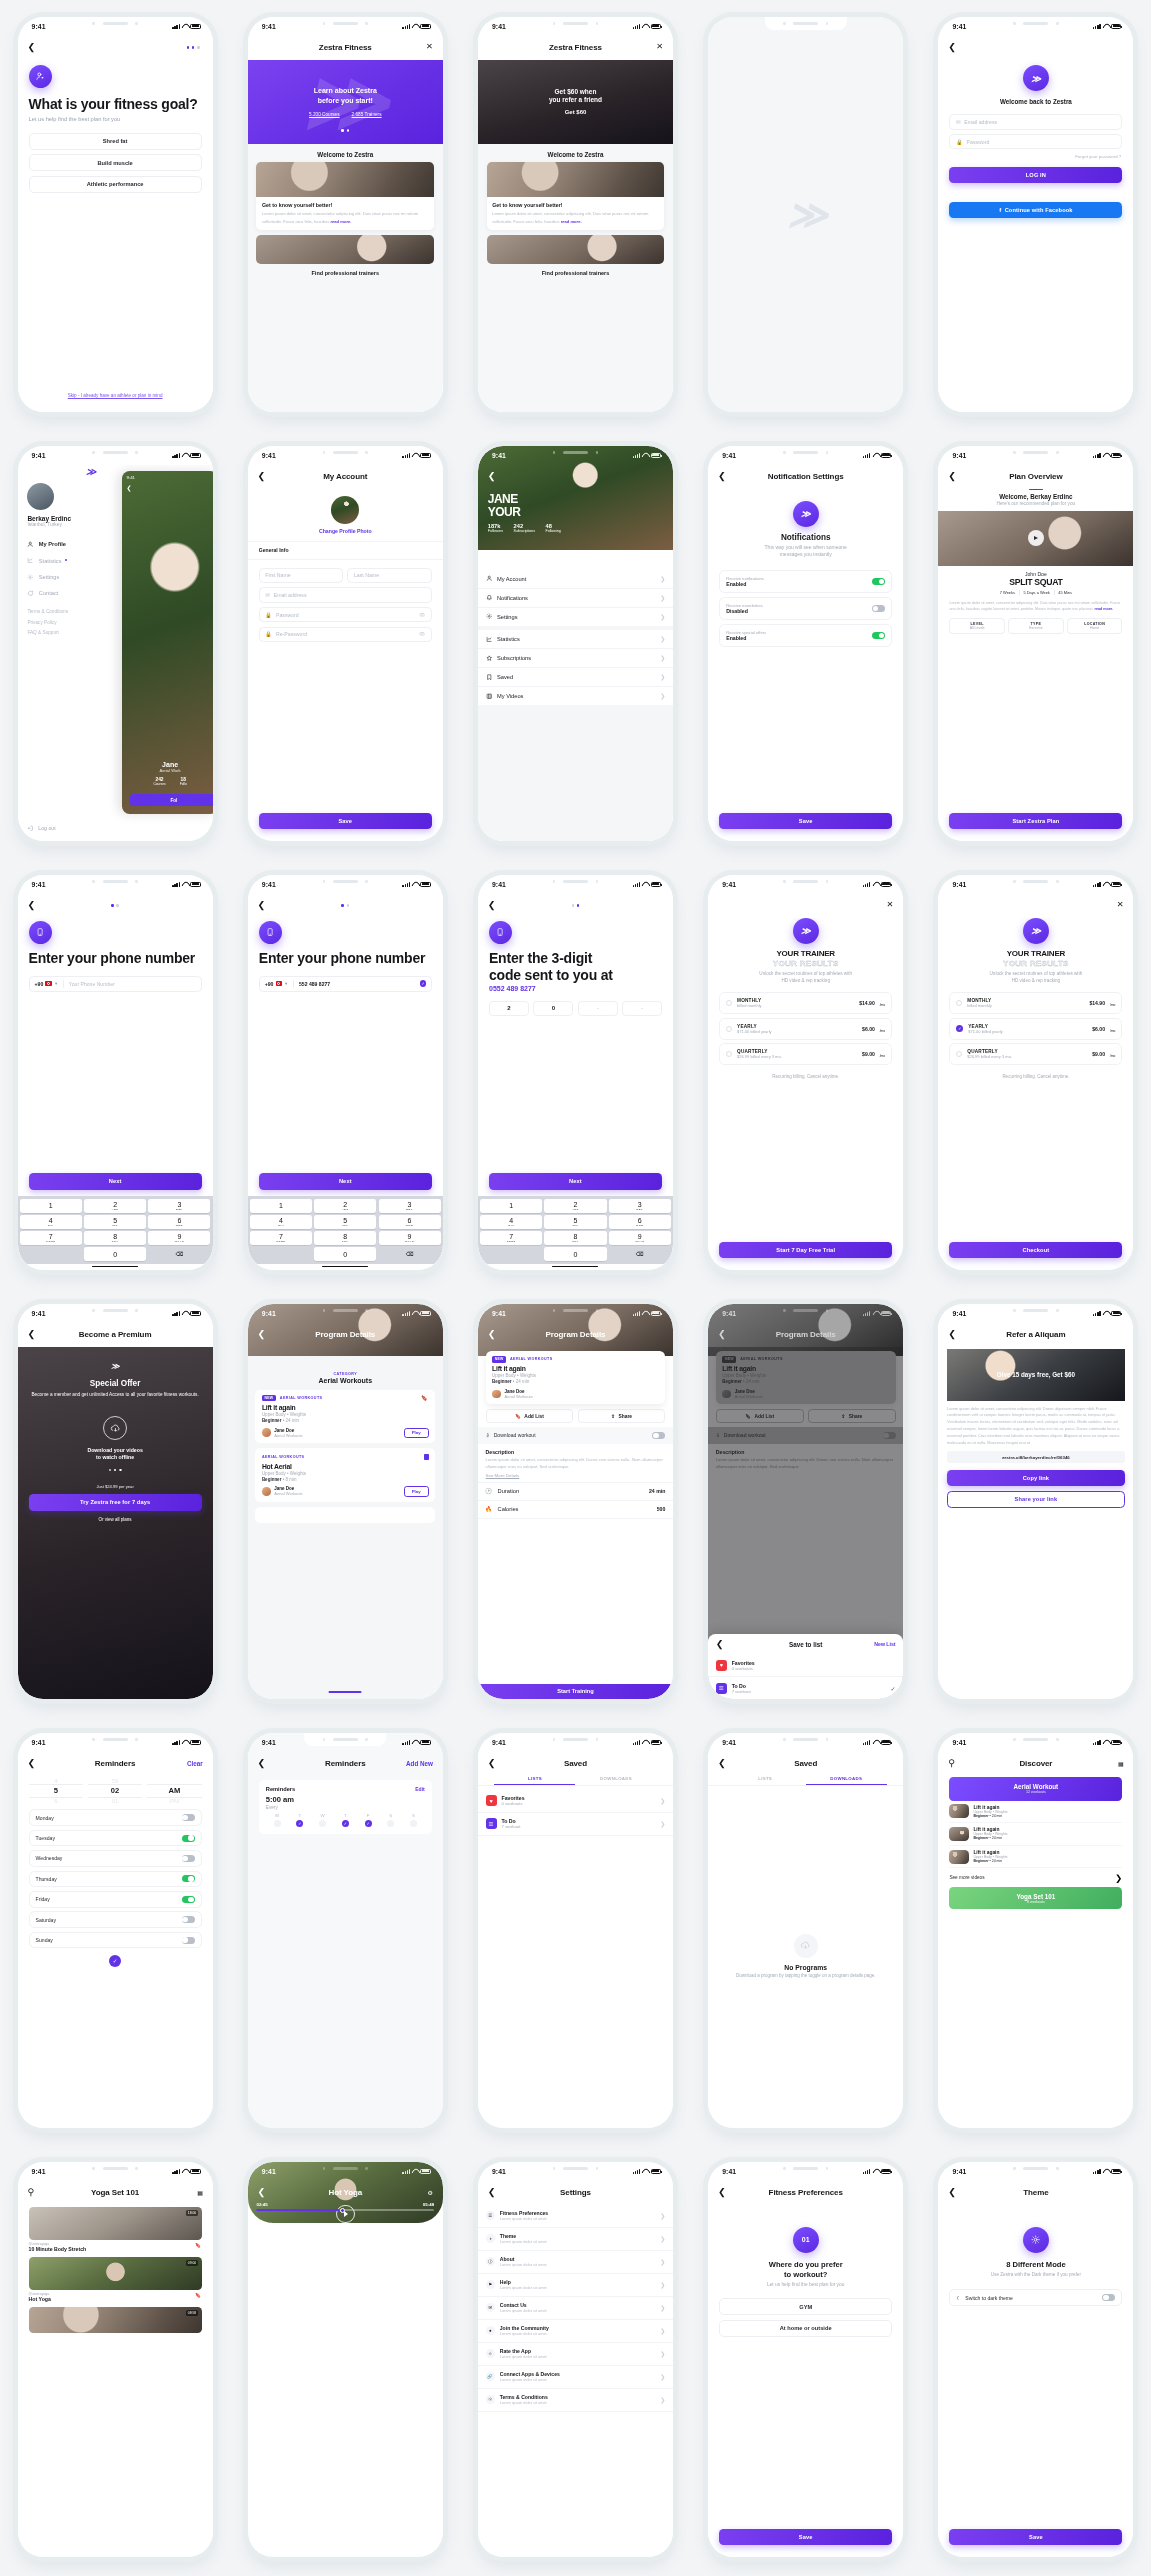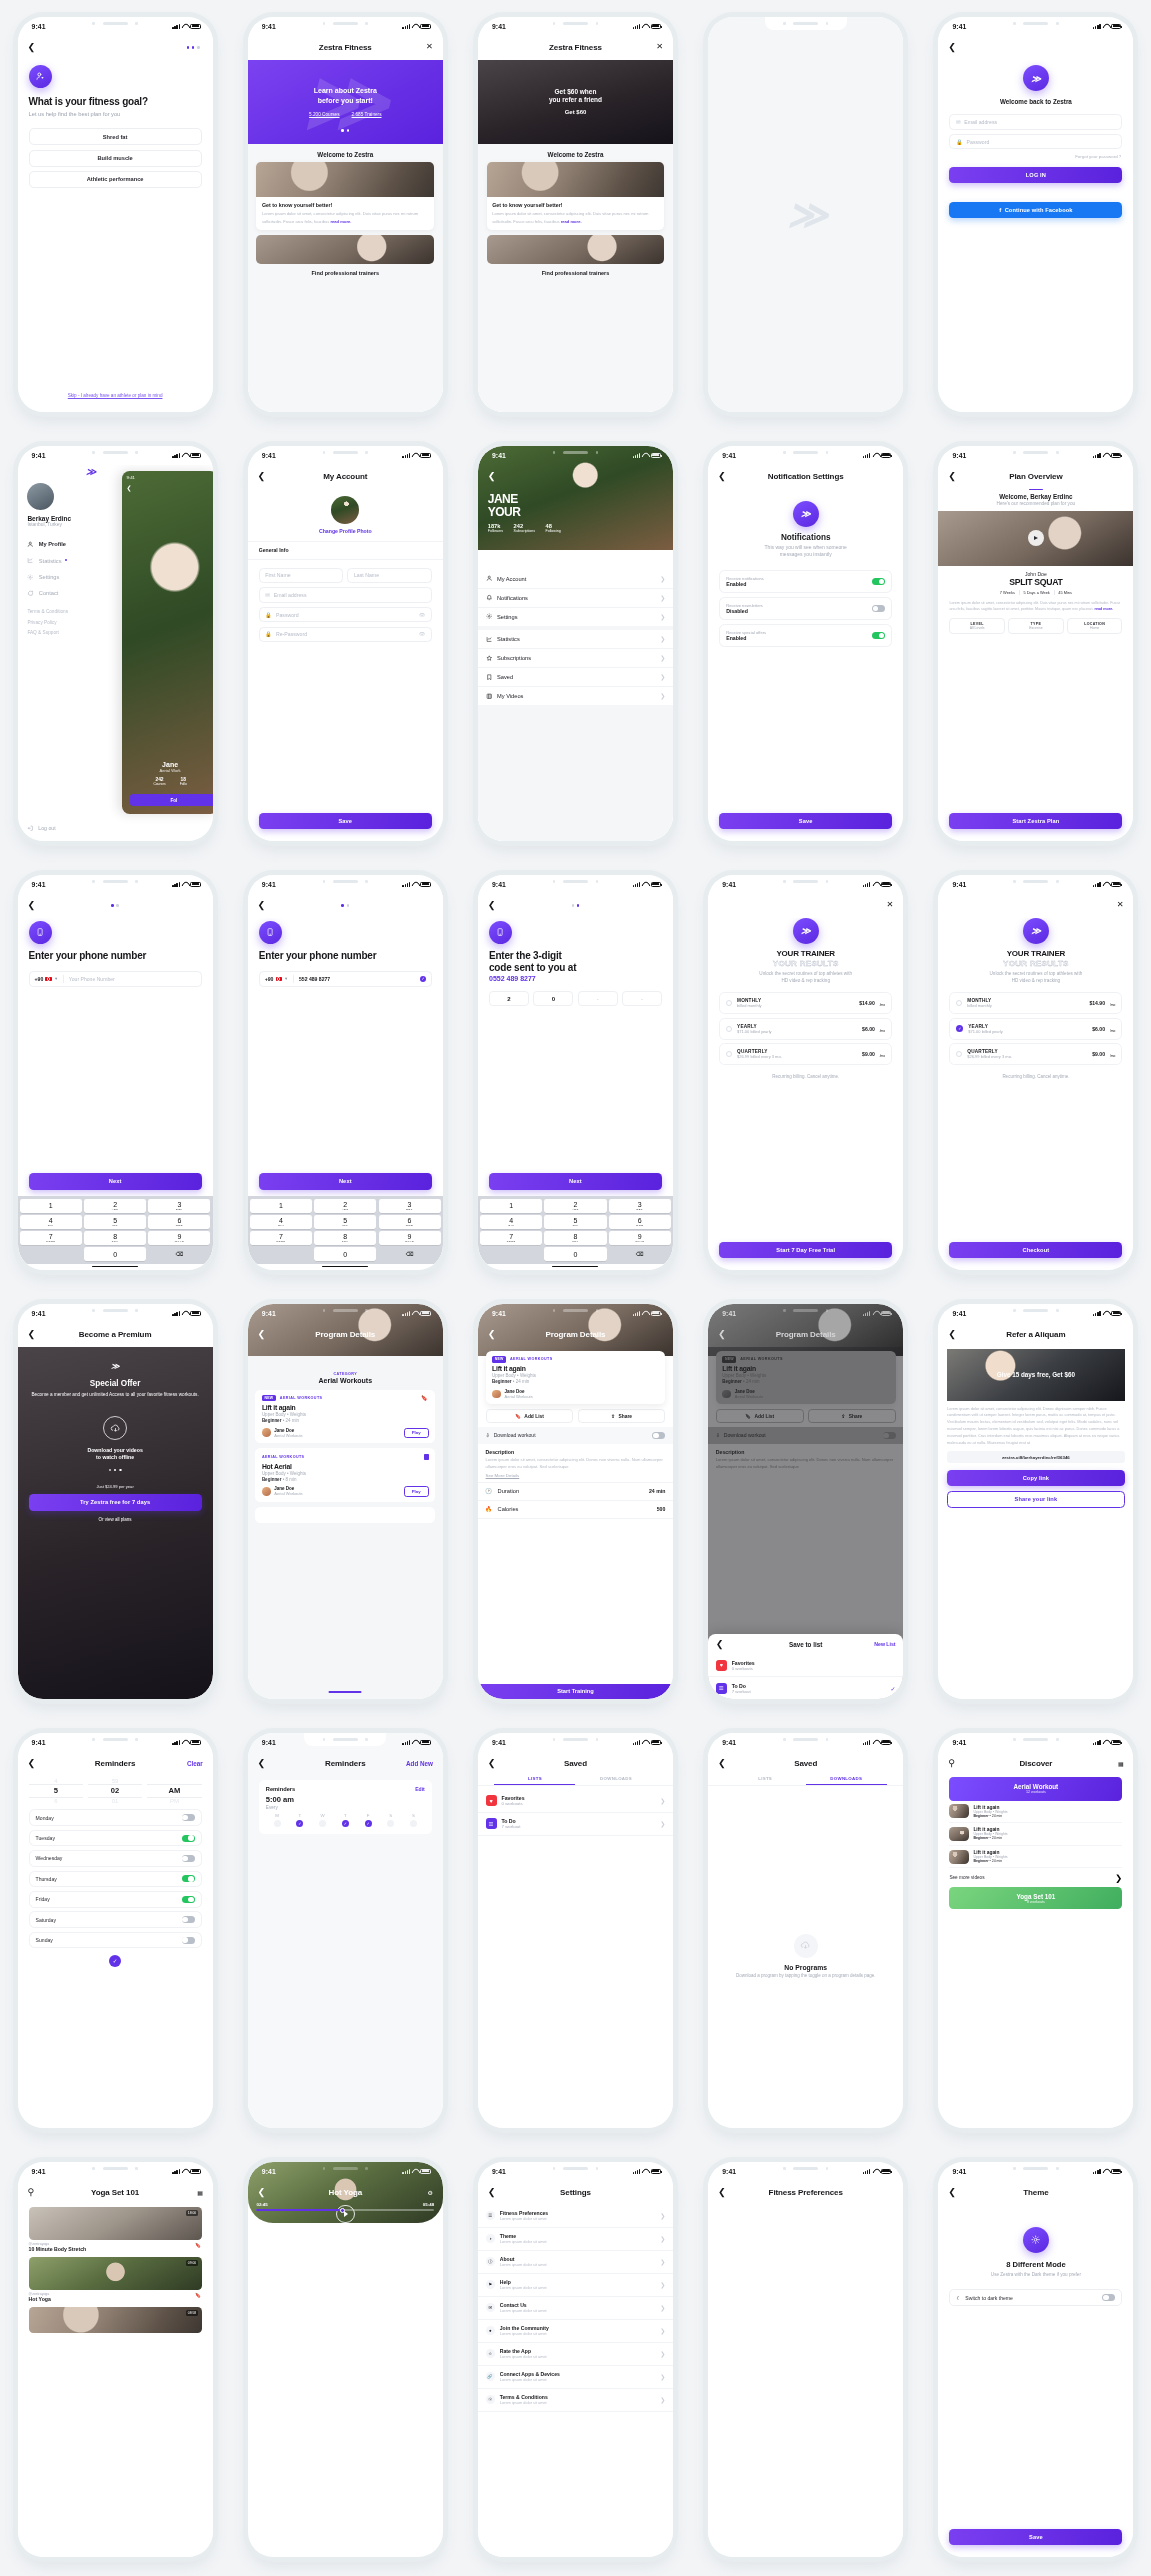--- a/index.html
+++ b/index.html
@@ -61,21 +61,21 @@
   .cir {
     width:23px;height:23px;border-radius:50%;
     background:linear-gradient(150deg,#7c4dff,#5b28e0);
     display:flex;align-items:center;justify-content:center;
     box-shadow:0 3.3px 8.7px rgba(98,50,232,.36);
     color:#fff;
   }
   .cir.big{width:26px;height:26px;}
   .zlogo { font-weight:bold; font-style:italic; font-size:9.3px; letter-spacing:-0.5px; transform:skewX(-4.4px); }
 
-  h1.t { font-size:10px; font-weight:bold; color:#17171b; letter-spacing:-0.2px; line-height:1.18;}
+  h1.t { font-size:14px; font-weight:bold; color:#17171b; letter-spacing:-0.2px; line-height:1.18;}
   p.sub { font-size:5.7px; color:#9aa0ae; margin-top:2.7px; line-height:1.45;}
   .opt { border:0.5px solid #eceef2; border-radius:4.9px; height:17px; display:flex;align-items:center;justify-content:center;
         font-size:5.7px; font-weight:bold; color:#2b2b33; margin-bottom:4.4px; background:#fff;}
   .skip { font-size:4.6px; color:#7a55ef; text-decoration:underline; text-align:center;}
 
   .dots { display:flex; gap:2.7px; align-items:center; justify-content:center; position:absolute; left:0;right:0;}
   .dots i{width:2.5px;height:2.5px;border-radius:50%;background:#cfd4dc;display:block;}
   .dots i.on{background:#6132e8;}
   .dots i.ring{background:transparent;border:0.7px solid #fff;}
   .dots i.onw{background:#fff;}
@@ -2133,20 +2133,37 @@
                 <i></i>
               </span>
               <span class="wifi"></span>
               <span class="batt"></span>
             </span>
           </div>
         <div class="nav">
             <span class="chev">❮</span>
             <span class="ttl">Fitness Preferences</span>
           </div>
+        <div class="body pad" style="display:flex;flex-direction:column;align-items:center;padding-top:22px">
+          <div class="cir big">
+              <span style="font-size:7px;font-weight:bold">01</span>
+            </div>
+          <div style="font-size:7.6px;font-weight:bold;color:#17171b;text-align:center;margin-top:7.6px;line-height:1.25">
+            <span>Where do you prefer</span><br>
+            <span>to workout?</span>
+          </div>
+          <div style="font-size:4.8px;color:#a4aab6;margin-top:3.3px">Let us help find the best plan for you</div>
+          <div style="width:100%;margin-top:11px">
+            <div class="opt">GYM</div>
+            <div class="opt">At home or outside</div>
+          </div>
+          <div style="width:100%;margin-top:auto;padding-bottom:12px">
+              <div class="btn">Save</div>
+            </div>
+        </div>
       </div>
     </div>
   </div>
 
   <div class="cell">
     <div class="phone">
       <div class="screen">
         <div class="notch">
             <span class="dot"></span>
             <span class="spk"></span>

